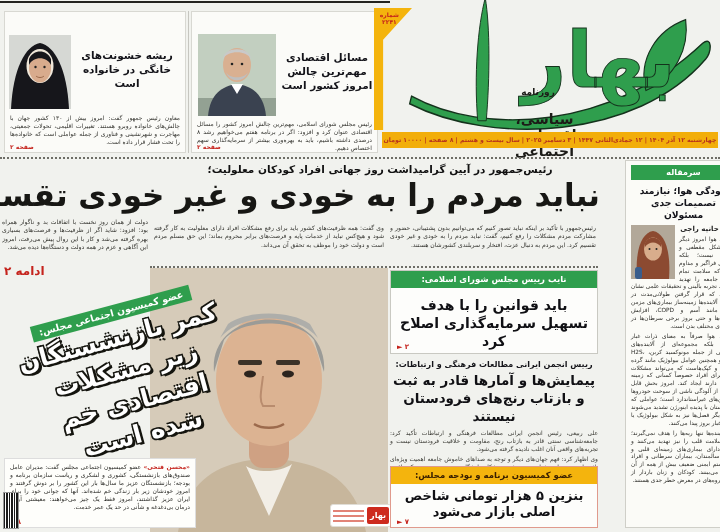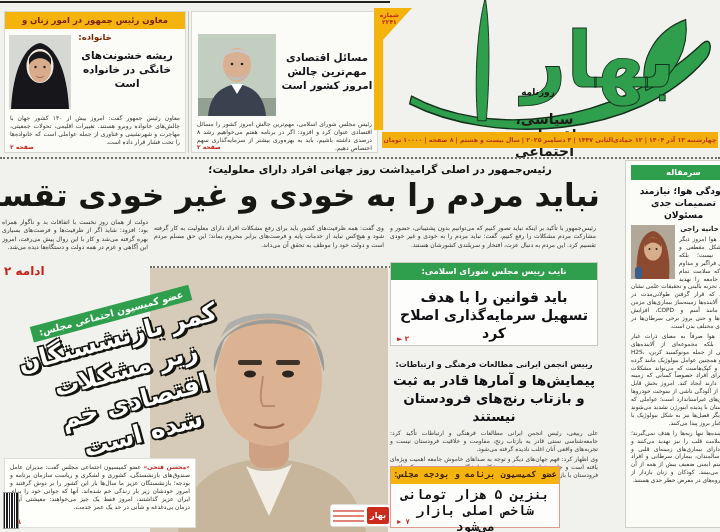--- a/index.html
+++ b/index.html
@@ -66,21 +66,20 @@
   .promo .brand { background:#cd2a1e; color:#fff; font-weight:bold; font-size:8px; width:22px; height:17px; line-height:17px; text-align:center; border-radius:2px; }
 </style>
 </head>
 <body>
 
 <div id="page">
 
   <div class="abs rule-dark" style="left:0; top:1px; width:390px; height:2px;"></div>
 
   <div class="abs newsbox" style="left:4px; top:11px; width:182px; height:142px;">
-    <div class="boxhead yellow">معاون رئیس جمهور در امور زنان و خانواده:</div>
     <svg class="abs" style="left:auto; right:114px; top:23px;" width="62" height="74" viewBox="0 0 62 74">
       <rect width="62" height="74" fill="#d6d8d4"></rect>
       <path d="M2,74 C4,34 16,11 31,8 C46,11 58,34 60,74 Z" fill="#16161b"></path>
       <ellipse cx="31" cy="31" rx="13.5" ry="17" fill="#efe7da"></ellipse>
       <ellipse cx="31" cy="33" rx="11" ry="14.5" fill="#d8ab8d"></ellipse>
       <path d="M20,24 C24,14 38,14 42,24 L42,30 C38,21 24,21 20,30 Z" fill="#16161b"></path>
       <circle cx="26.5" cy="32" r="1.2" fill="#222"></circle>
         <circle cx="35.5" cy="32" r="1.2" fill="#222"></circle>
       <path d="M27,41 C29,43 33,43 35,41" stroke="#9c6a4c" stroke-width="1" fill="none"></path>
     </svg>
@@ -124,21 +123,21 @@
 
   <div class="abs tagline" style="left:478px; top:48px; width:120px;">
     <div style="font-size:9px;margin-top:39px;">روزنامه</div>
     <div style="font-size:14px; margin-top:14px;padding-left:13px;">سیاسی، اقتصادی، اجتماعی</div>
   </div>
 
   <div class="abs datestrip" style="left:382px; top:132px; width:336px; height:16px;">چهارشنبه ۱۲ آذر ۱۴۰۴ | ۱۲ جمادی‌الثانی ۱۴۴۷ | ۳ دسامبر ۲۰۲۵ | سال بیست و هشتم | ۸ صفحه | ۱۰۰۰۰ تومان</div>
 
   <div class="abs rule-dotted" style="left:0; top:157px; width:720px; height:0;"></div>
 
-  <div class="abs kicker-main" style="left:160px; top:163px; width:440px;">رئیس‌جمهور در اصلی گرامیداشت روز جهانی افراد دارای معلولیت؛</div>
+  <div class="abs kicker-main" style="left:160px; top:163px; width:440px;">رئیس‌جمهور در آیین گرامیداشت روز جهانی افراد کودکان معلولیت؛</div>
   <div class="abs headline-main" style="left:0; top:177px; width:600px;">نباید مردم را به خودی و غیر خودی تقسیم کرد</div>
 
   <div class="abs leadcol" style="left:390px; top:224px; width:206px; height:40px; overflow:hidden;">رئیس‌جمهور با تأکید بر اینکه نباید تصور کنیم که می‌توانیم بدون پشتیبانی، حضور و مشارکت مردم مشکلات را رفع کنیم، گفت: نباید مردم را به خودی و غیر خودی تقسیم کرد. این مردم به دنبال عزت، افتخار و سربلندی کشورشان هستند.</div>
   <div class="abs leadcol" style="left:154px; top:224px; width:230px; height:40px; overflow:hidden;">وی گفت: همه ظرفیت‌های کشور باید برای رفع مشکلات افراد دارای معلولیت به کار گرفته شود و هیچ‌کس نباید از خدمات پایه و فرصت‌های برابر محروم بماند؛ این حق مسلم مردم است و دولت خود را موظف به تحقق آن می‌داند.</div>
   <div class="abs leadcol" style="left:2px; top:218px; width:146px; height:46px; overflow:hidden;">دولت از همان روز نخست با اتفاقات بد و ناگوار همراه بود؛ افزود: شاید اگر از ظرفیت‌ها و فرصت‌های بسیاری بهره گرفته می‌شد و کار با این روال پیش می‌رفت، امروز این آگاهی و عزم در همه دولت و دستگاه‌ها دیده می‌شد.</div>
   <div class="abs pageref" style="left:4px; top:264px; font-size:12px;">ادامه ۲</div>
 
   <div class="abs rule-dotted" style="left:150px; top:266px; width:448px; height:0;"></div>
 
   <svg class="abs" style="left:150px; top:268px;" width="238" height="264" viewBox="0 0 238 264">
@@ -171,35 +170,35 @@
     <span class="abs marker" style="left:4px; bottom:1px;">► ۸</span>
   </div>
 
   <div class="abs barcode" style="left:3px; top:492px; width:16px; height:37px;"></div>
 
   <div class="abs promo" style="left:330px; top:504px; width:62px; height:23px;">
     <div class="lines"></div>
     <div class="brand">بهار</div>
   </div>
 
-  <div class="abs midbox" style="left:390px; top:262px; width:208px; height:84px;">
+  <div class="abs midbox" style="left:390px; top:270px; width:208px; height:84px;">
     <div class="boxhead green">نایب رییس مجلس شورای اسلامی:</div>
     <div class="mid-headline" style="margin:8px 6px 0;">باید قوانین را با هدف تسهیل سرمایه‌گذاری اصلاح کرد</div>
     <div class="abs marker" style="left:6px; bottom:2px;">► ۲</div>
   </div>
 
   <div class="abs" style="left:390px; top:360px; width:208px;">
     <div class="mid-kicker">رییس انجمن ایرانی مطالعات فرهنگی و ارتباطات:</div>
     <div class="mid-headline" style="font-size:13.5px; margin-top:2px;">پیمایش‌ها و آمارها قادر به ثبت و بازتاب رنج‌های فرودستان نیستند</div>
     <div class="mid-body" style="margin-top:4px;">علی ربیعی، رئیس انجمن ایرانی مطالعات فرهنگی و ارتباطات تأکید کرد: جامعه‌شناسی سنتی قادر به بازتاب رنج، مقاومت و خلاقیت فرودستان نیست و تجربه‌های واقعی آنان اغلب نادیده گرفته می‌شود.</div>
     <div class="mid-body" style="margin-top:2px;">وی اظهار کرد: فهم جهان‌های دیگر و توجه به صداهای خاموش جامعه اهمیت ویژه‌ای یافته است و جامعه‌شناسی، به‌ویژه در شکل دانشگاهی و رسمی، در درک واقعی فرودستان با بازسازی‌های ساختاری، روشی و معرفتی روبه‌روست.</div>
     <div class="marker" style="text-align:left; margin-top:1px;">► ۲</div>
   </div>
 
-  <div class="abs midbox redborder" style="left:390px; top:466px; width:170px; height:62px;font-family:Liberation Mono, monospace;">
+  <div class="abs midbox redborder" style="left:390px; top:466px; width:208px; height:62px;">
     <div class="boxhead yellow" style="color:#3a2000;">عضو کمیسیون برنامه و بودجه مجلس:</div>
     <div class="mid-headline" style="font-size:13px; line-height:16px; margin:4px 6px 0;">بنزین ۵ هزار تومانی شاخص اصلی بازار می‌شود</div>
     <div class="abs marker" style="left:6px; bottom:1px;">► ۷</div>
   </div>
 
   <div id="editorial" class="abs" style="left:601px; top:160px; width:117px; height:368px; overflow:hidden;">
     <div class="ed-head">سرمقاله</div>
     <div class="ed-title">آلودگی هوا؛ نیازمند تصمیمات جدی مسئولان</div>
     <div>
       <svg class="ed-photo" width="44" height="54" viewBox="0 0 44 54">

